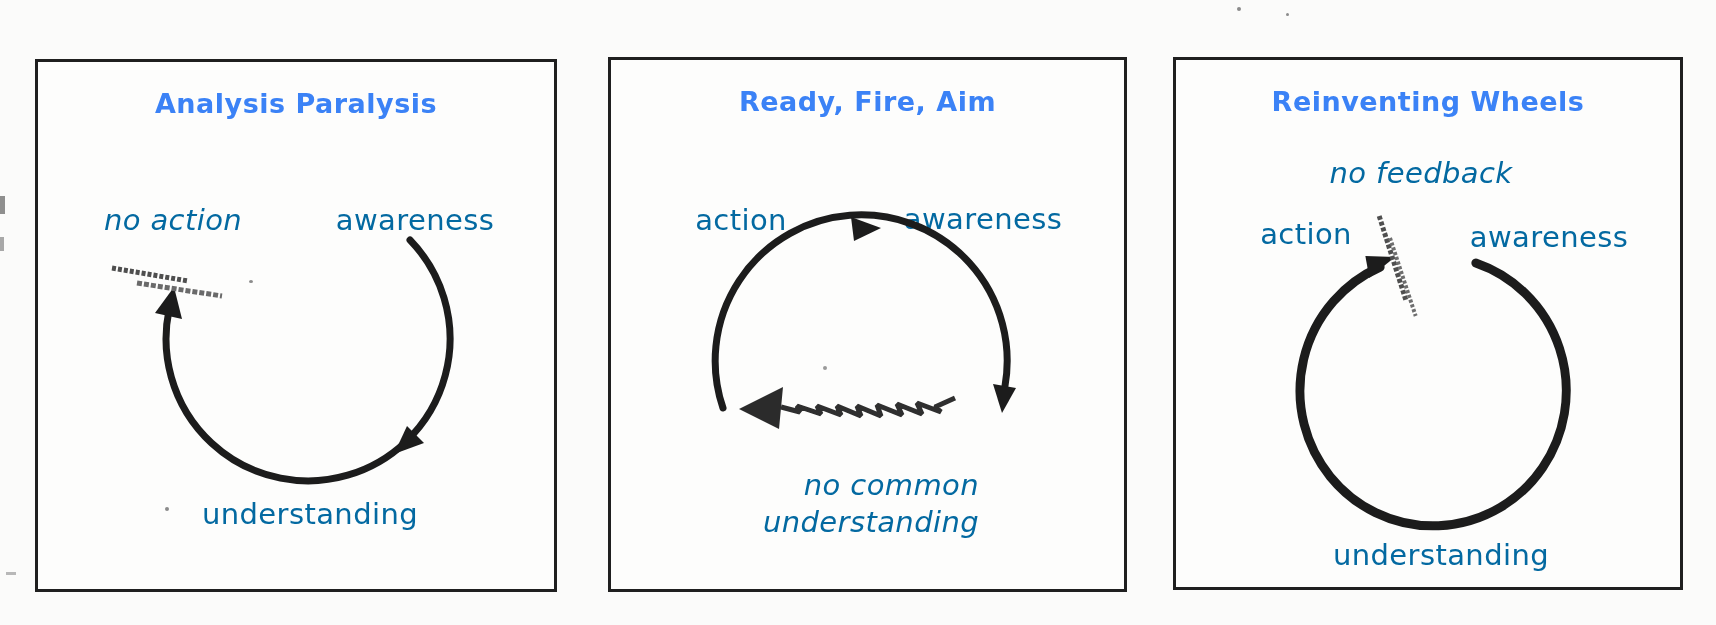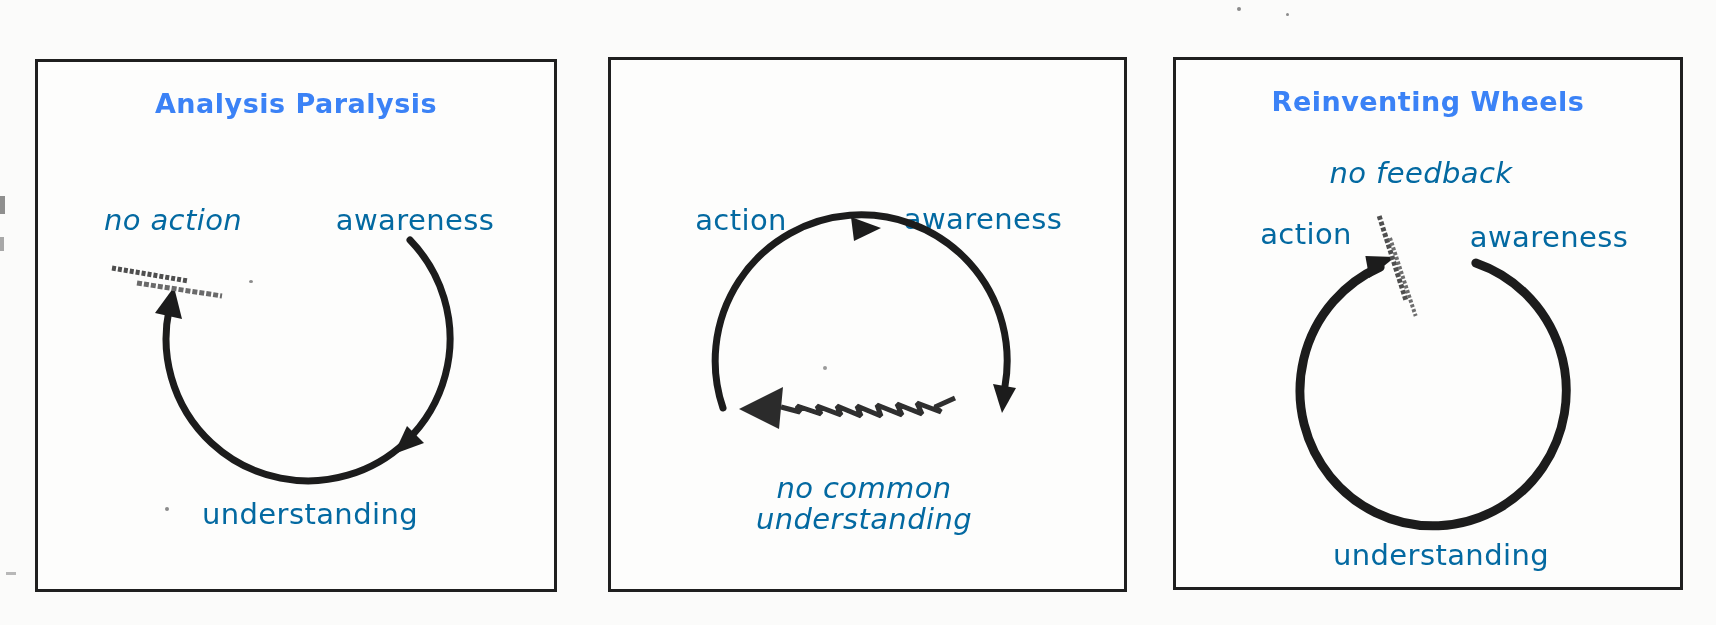--- a/index.html
+++ b/index.html
@@ -18,21 +18,21 @@
   .panel-title{
     position:absolute;left:50%;top:26px;transform:translateX(-50%);
     margin:0;font-size:27px;font-weight:bold;color:#3b82f6;
     white-space:nowrap;letter-spacing:.5px;
   }
   .lbl{
     position:absolute;transform:translate(-50%,-50%);
     font-size:29px;color:#0369a1;white-space:nowrap;letter-spacing:.4px;
   }
   .lbl.italic{font-style:italic;}
-  .lbl.wrap{white-space:normal;text-align:center;line-height:31px;width:230px;}
+  .lbl.wrap{white-space:normal;text-align:right;line-height:37px;width:230px;}
   .diagram{position:absolute;inset:0;width:100%;height:100%;}
   .speck{position:absolute;background:#8b8b8b;border-radius:50%;}
   .edge-mark{position:absolute;background:#555;}
 </style>
 </head>
 <body>
 
 <div class="stage">
 
   <section class="panel" style="left:35px;top:59px;width:522px;height:533px;">
@@ -49,20 +49,21 @@
       <polygon points="356,392 386,381 369,364" fill="#1c1c1c"></polygon>
 
       <g>
         <line x1="74" y1="206" x2="150" y2="219" stroke="#4f4f4f" stroke-width="5" stroke-dasharray="4 2"></line>
         <line x1="99" y1="221" x2="184" y2="234" stroke="#6a6a6a" stroke-width="5" stroke-dasharray="5 2"></line>
       </g>
     </svg>
   </section>
 
   <section class="panel" style="left:608px;top:57px;width:519px;height:535px;">
+    <h2 class="panel-title">Ready, Fire, Aim</h2>
 
     <span class="lbl" style="left:130px;top:160px;">action</span>
     <span class="lbl" style="left:372px;top:159px;">awareness</span>
     <span class="lbl italic wrap" style="left:253px;top:444px;">no common understanding</span>
 
     <svg class="diagram" viewBox="0 0 513 529" preserveAspectRatio="none">
 
       <path d="M 112 348 A 146 146 0 1 1 394 326" fill="none" stroke="#1c1c1c" stroke-width="7" stroke-linecap="round"></path>
       <polygon points="270,168 240,157 243,181" fill="#1c1c1c"></polygon>
       <polygon points="391,353 382,324 405,328" fill="#1c1c1c"></polygon>

